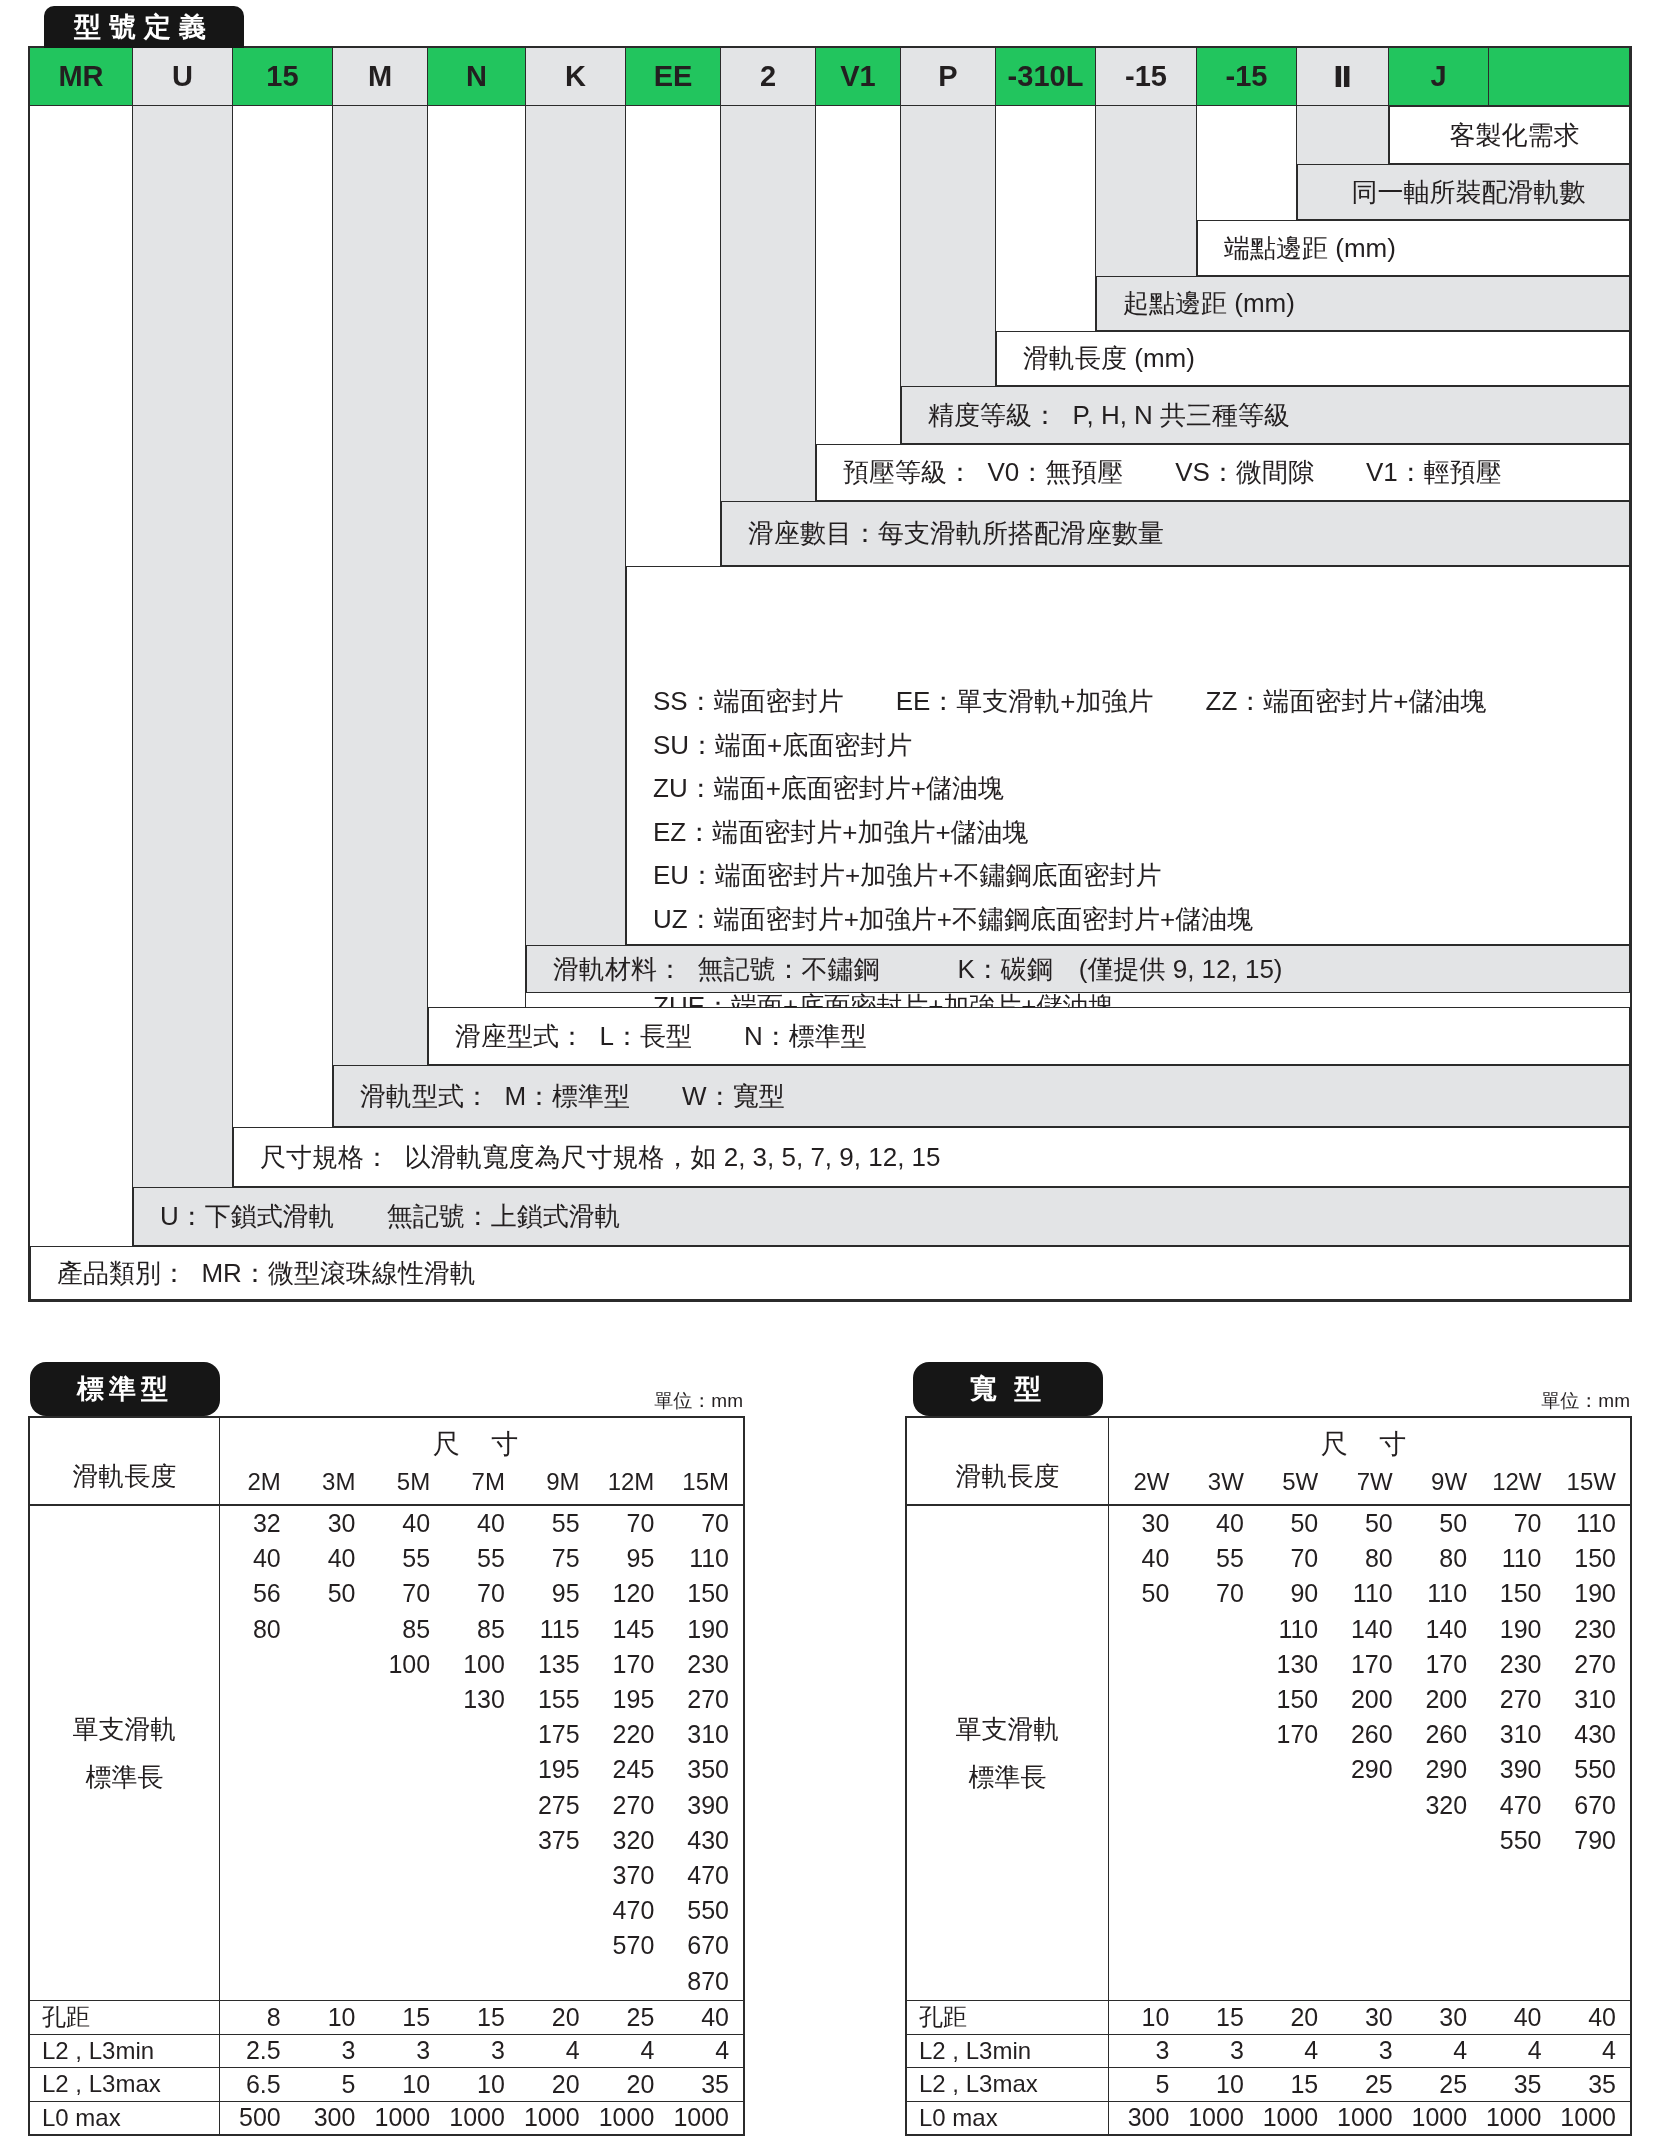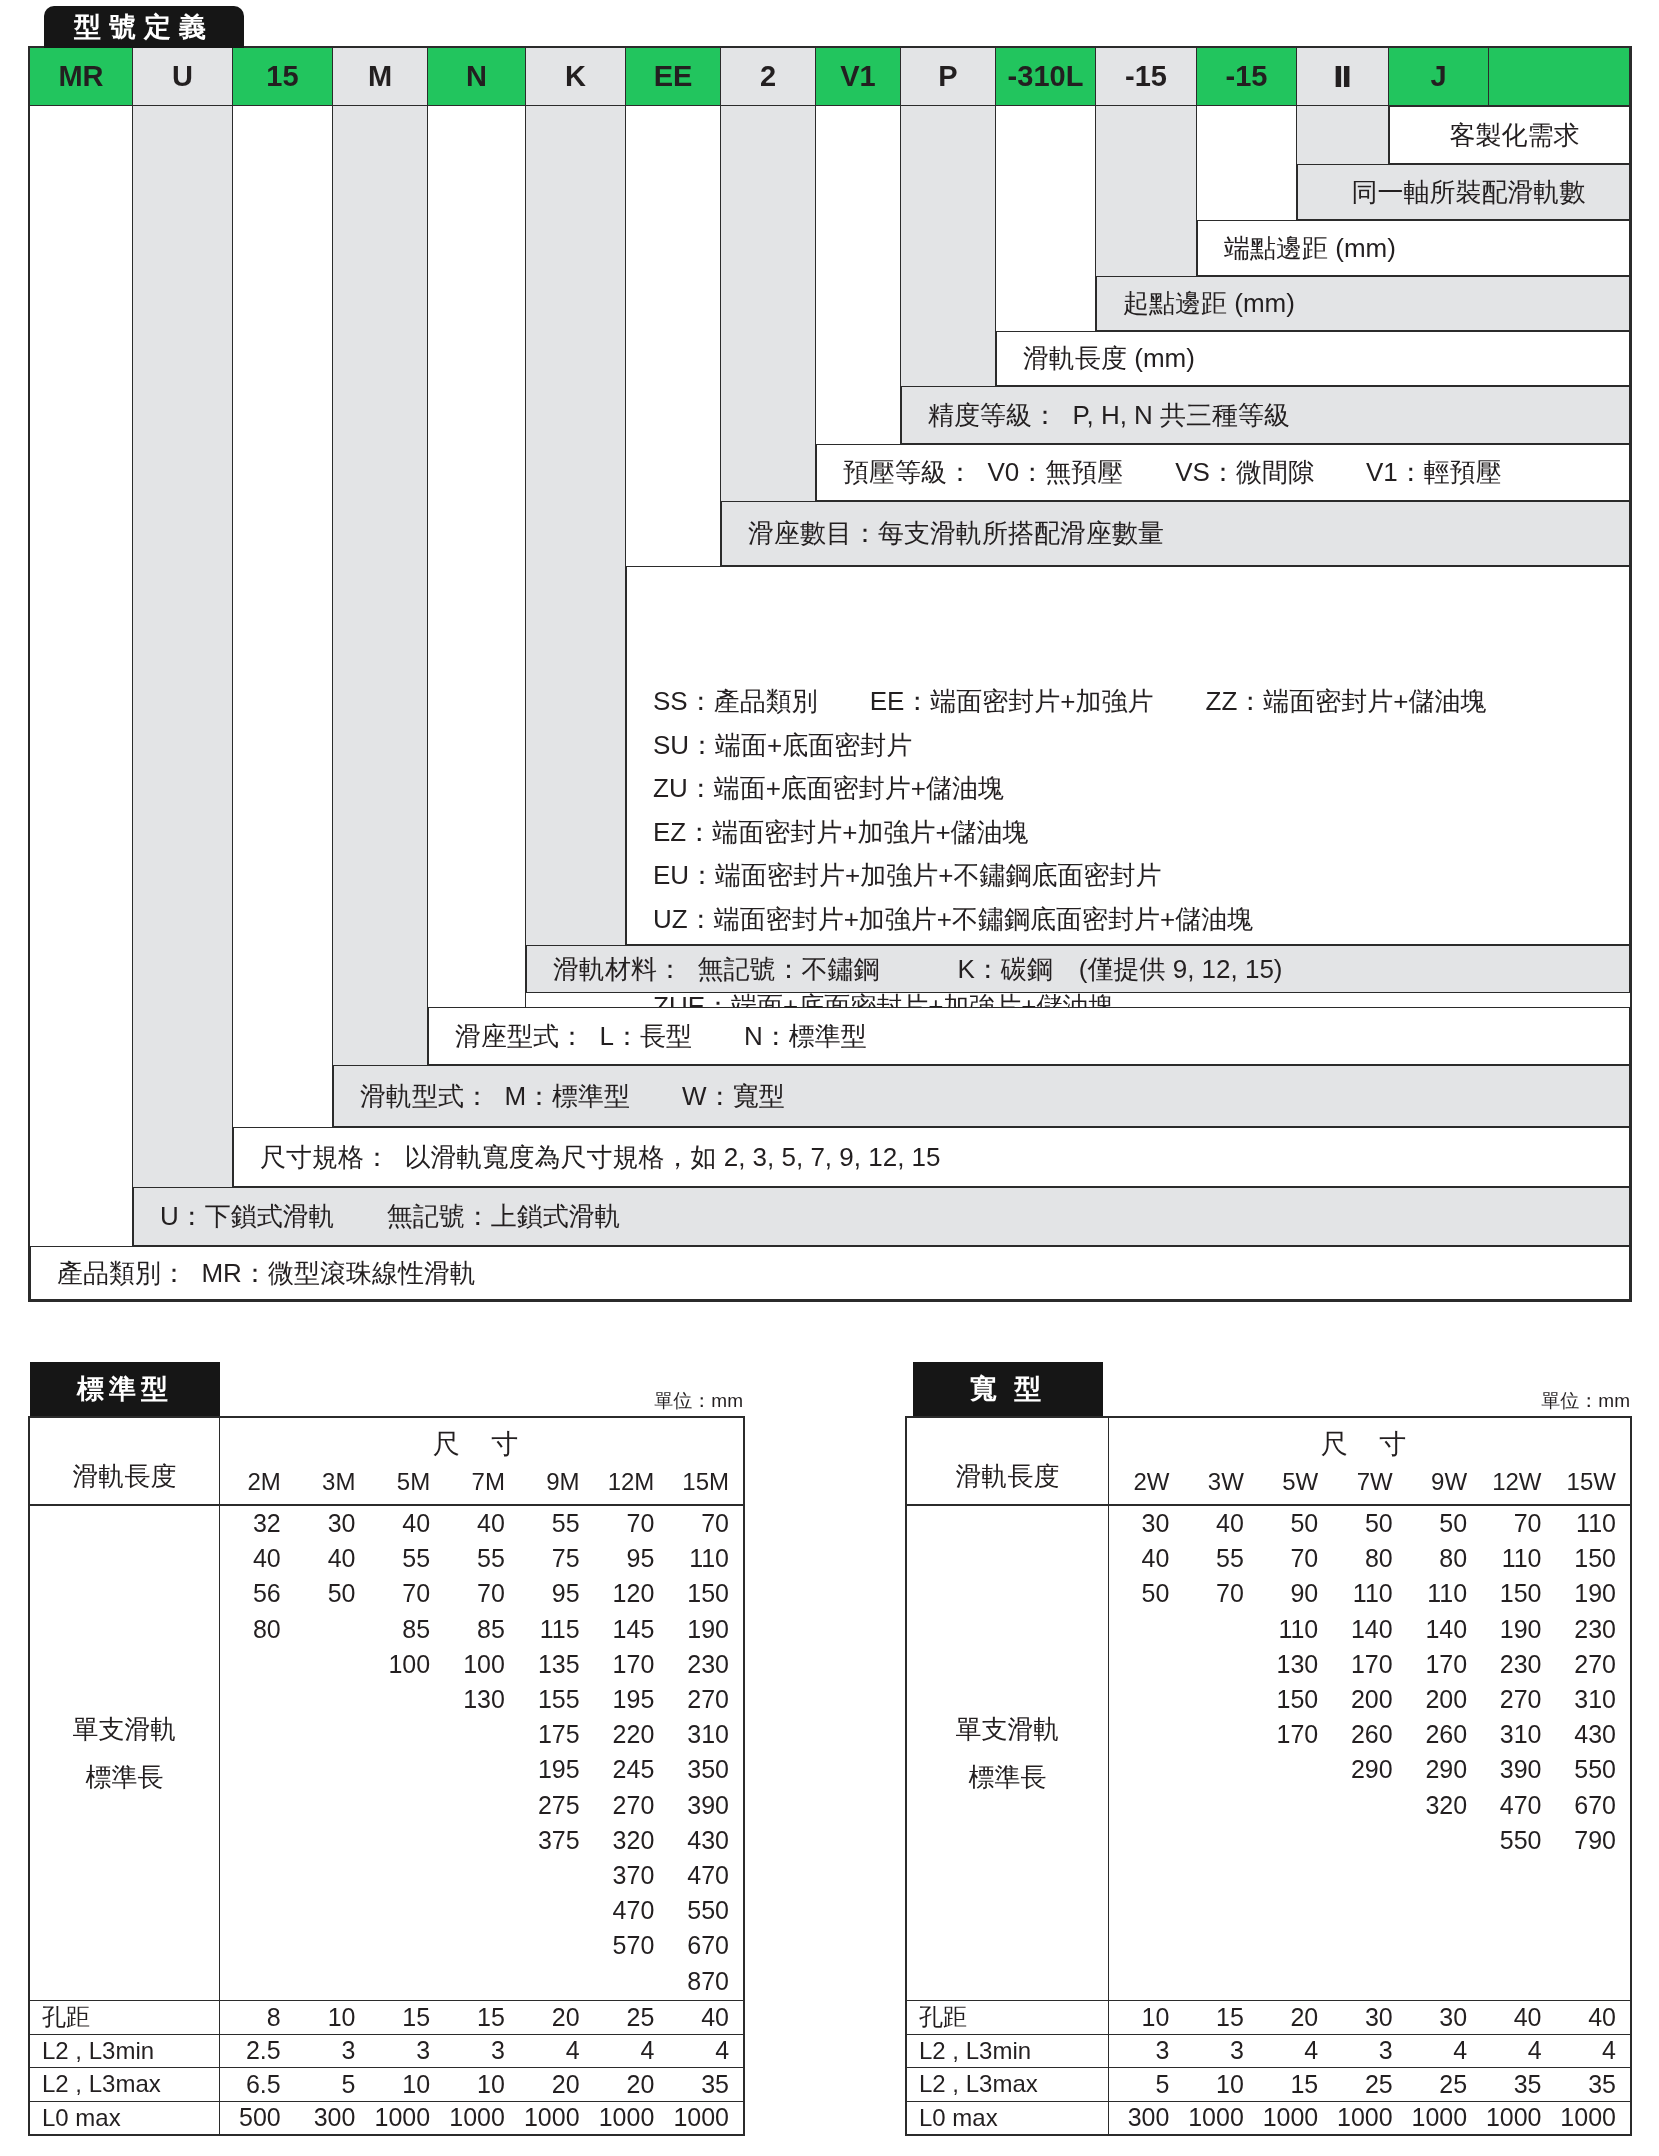--- a/index.html
+++ b/index.html
@@ -77,21 +77,21 @@
   .s-15  {left:203px; top:1079px;width:1397px;height:60px}
   .s-u   {left:103px; top:1139px;width:1497px;height:59px}
   .s-mr  {left:0;     top:1198px;width:1600px;height:54px}
 
   
   .twrap{position:absolute;width:717px;height:774px}
   #std-table{left:28px;top:1362px}
   #wide-table{left:905px;top:1362px;width:727px}
   .dim-tab{
     position:absolute;top:0;width:190px;height:54px;background:#161616;color:#fff;
-    display:flex;align-items:center;justify-content:center;font-size:27px;font-weight:bold;letter-spacing:5px;z-index:2;
+    display:flex;align-items:center;justify-content:center;font-size:27px;font-weight:bold;letter-spacing:5px;z-index:2;border-radius:16px;
   }
   #std-table .dim-tab{left:2px}
   #wide-table .dim-tab{left:8px}
   .unit{position:absolute;top:26px;right:2px;font-size:19px}
   .tbox{
     position:absolute;left:0;top:54px;width:100%;height:720px;
     border:2px solid #2b2b2b;box-sizing:border-box;display:flex;flex-direction:column;background:#fff;
   }
   .thead{display:flex;height:88px;box-sizing:border-box;border-bottom:2px solid #2b2b2b;flex:none}
   .lblcol{box-sizing:border-box;border-right:1.5px solid #2b2b2b;flex:none}
@@ -155,21 +155,21 @@
     <div class="step ctr s-j">客製化需求</div>
     <div class="step ctr s-ii shade">同一軸所裝配滑軌數</div>
     <div class="step s-15b">端點邊距 (mm)</div>
     <div class="step s-15a shade">起點邊距 (mm)</div>
     <div class="step s-310l">滑軌長度 (mm)</div>
     <div class="step s-p shade">精度等級：  P, H, N 共三種等級</div>
     <div class="step s-v1">預壓等級：  V0：無預壓　　VS：微間隙　　V1：輕預壓</div>
     <div class="step s-2 shade">滑座數目：每支滑軌所搭配滑座數量</div>
     <div class="step multi s-ee">
       
-    <div class="ee-line">SS：產品類別　　EE：端面密封片+加強片　　ZZ：端面密封片+儲油塊</div><div class="ee-line">SU：端面+底面密封片</div><div class="ee-line">ZU：端面+底面密封片+儲油塊</div><div class="ee-line">EZ：端面密封片+加強片+儲油塊</div><div class="ee-line">EU：端面密封片+加強片+不鏽鋼底面密封片</div><div class="ee-line">UZ：端面密封片+加強片+不鏽鋼底面密封片+儲油塊</div><div class="ee-line">SUE：端面+底面密封片+加強片</div><div class="ee-line">ZUE：端面+底面密封片+加強片+儲油塊</div></div>
+    <div class="ee-line">SS：端面密封片　　EE：單支滑軌+加強片　　ZZ：端面密封片+儲油塊</div><div class="ee-line">SU：端面+底面密封片</div><div class="ee-line">ZU：端面+底面密封片+儲油塊</div><div class="ee-line">EZ：端面密封片+加強片+儲油塊</div><div class="ee-line">EU：端面密封片+加強片+不鏽鋼底面密封片</div><div class="ee-line">UZ：端面密封片+加強片+不鏽鋼底面密封片+儲油塊</div><div class="ee-line">SUE：端面+底面密封片+加強片</div><div class="ee-line">ZUE：端面+底面密封片+加強片+儲油塊</div></div>
     <div class="step s-k shade">滑軌材料：  無記號：不鏽鋼　　　K：碳鋼　(僅提供 9, 12, 15)</div>
     <div class="step s-n">滑座型式：  L：長型　　N：標準型</div>
     <div class="step s-m shade">滑軌型式：  M：標準型　　W：寬型</div>
     <div class="step s-15">尺寸規格：  以滑軌寬度為尺寸規格，如 2, 3, 5, 7, 9, 12, 15</div>
     <div class="step s-mr">產品類別：  MR：微型滾珠線性滑軌</div>
     <div class="step s-u shade">U：下鎖式滑軌　　無記號：上鎖式滑軌</div>
   </div>
 </div>
 
 <div class="twrap" id="std-table">

